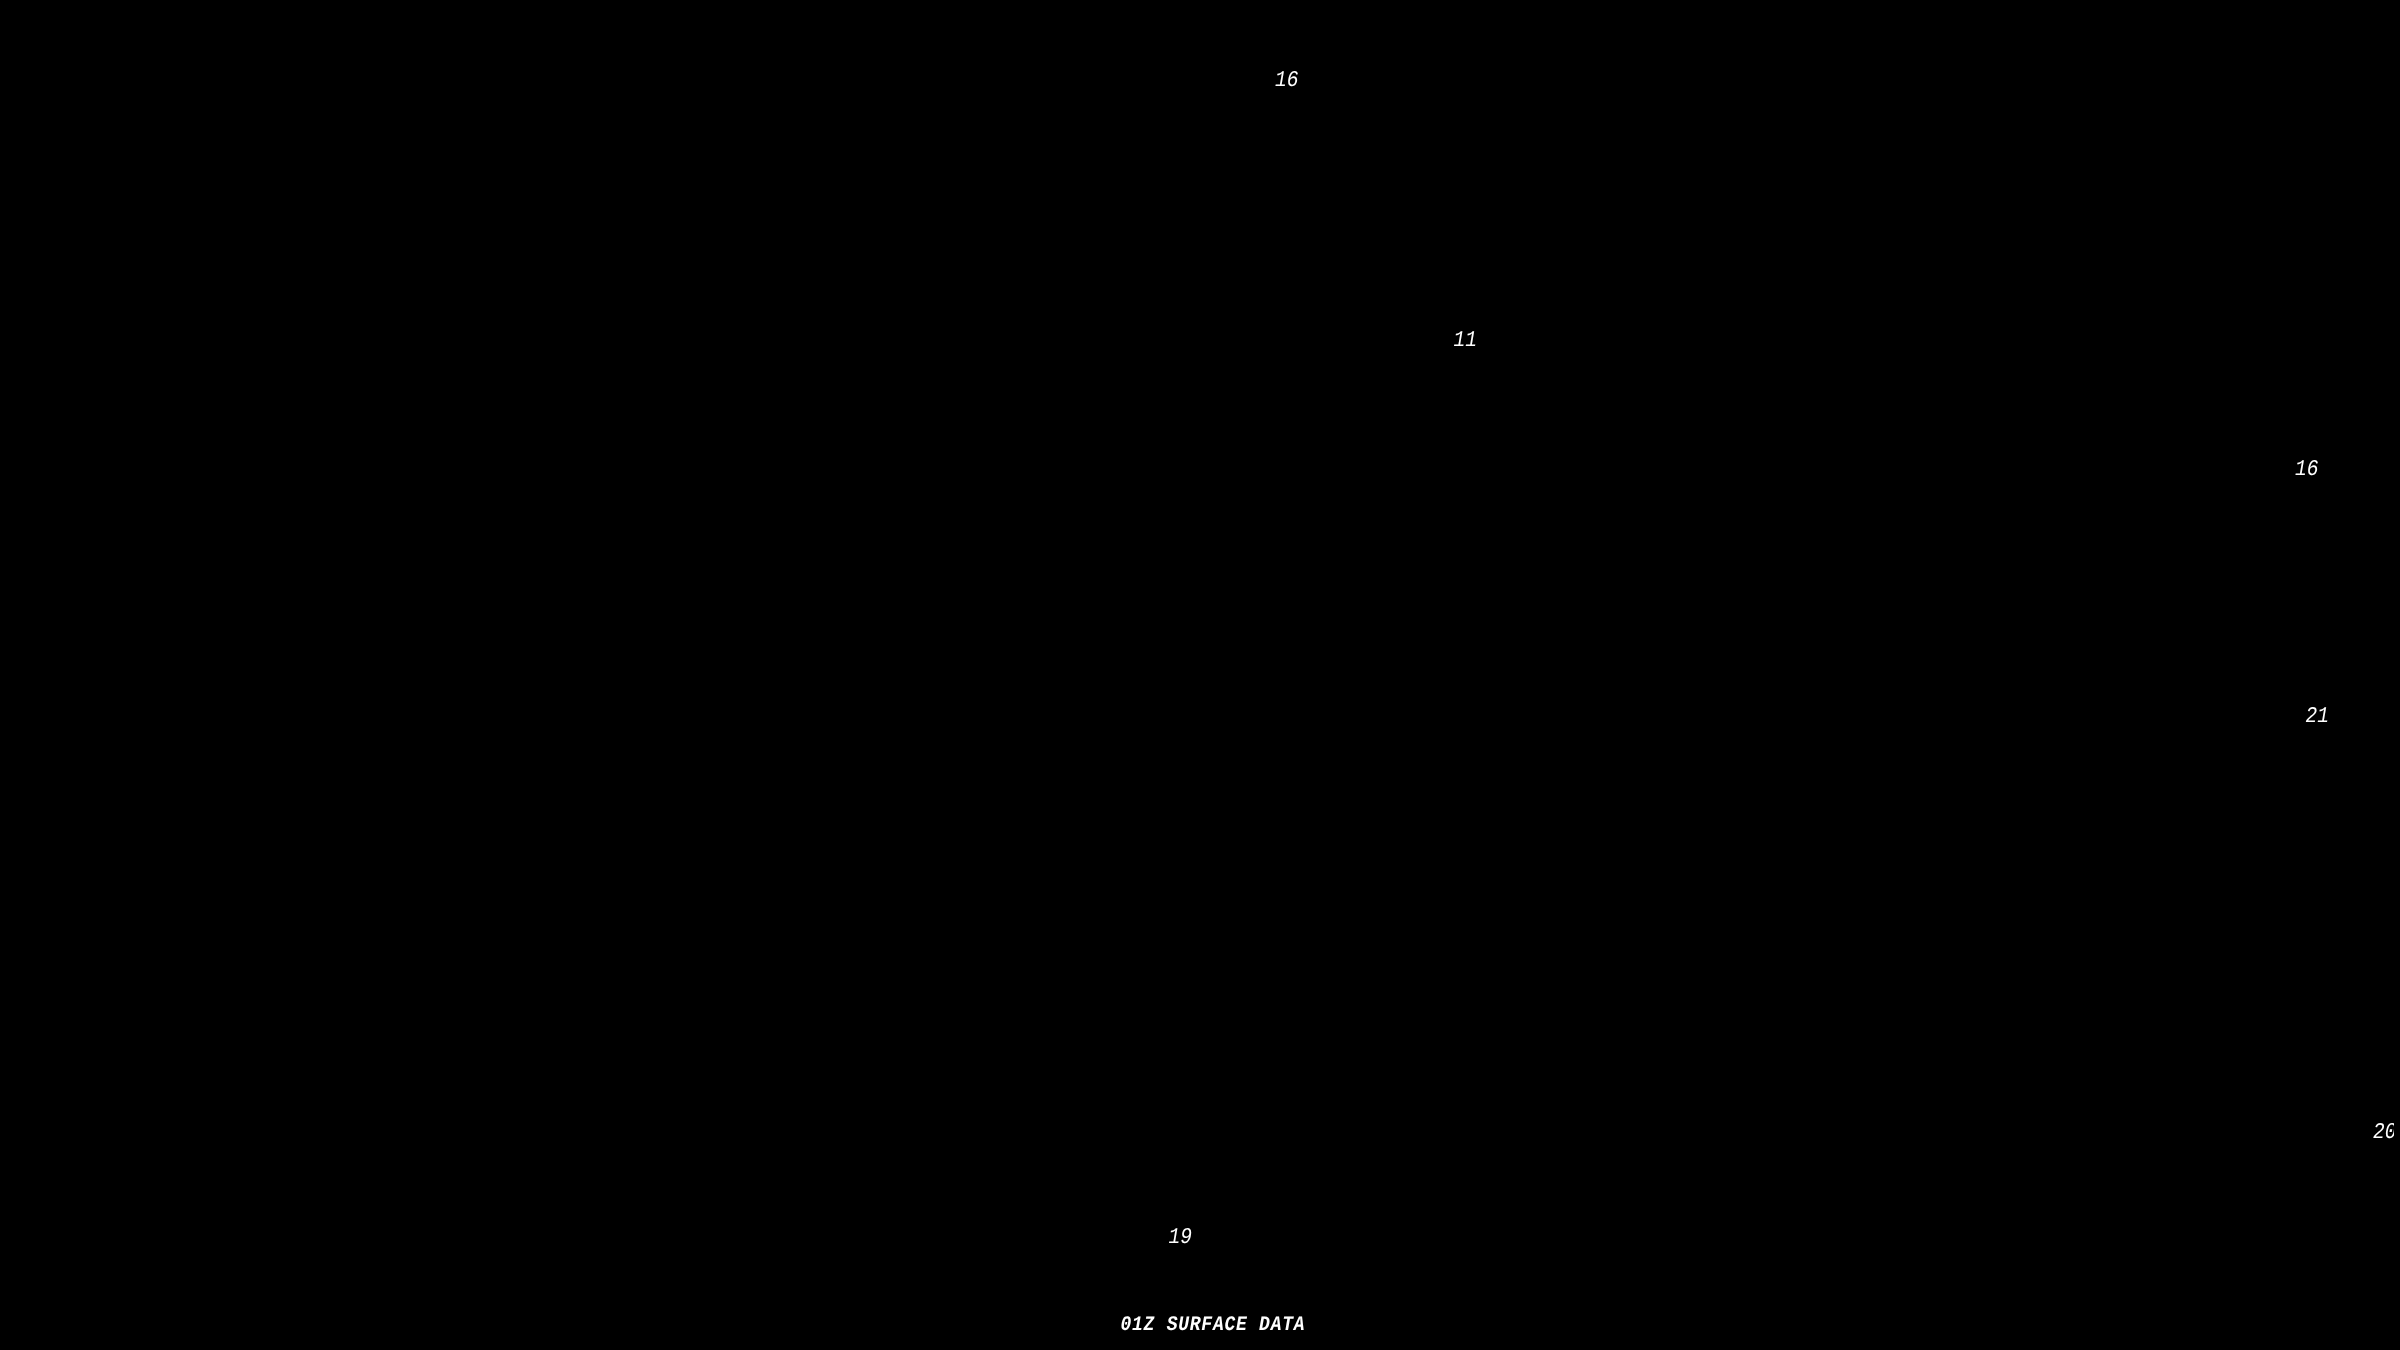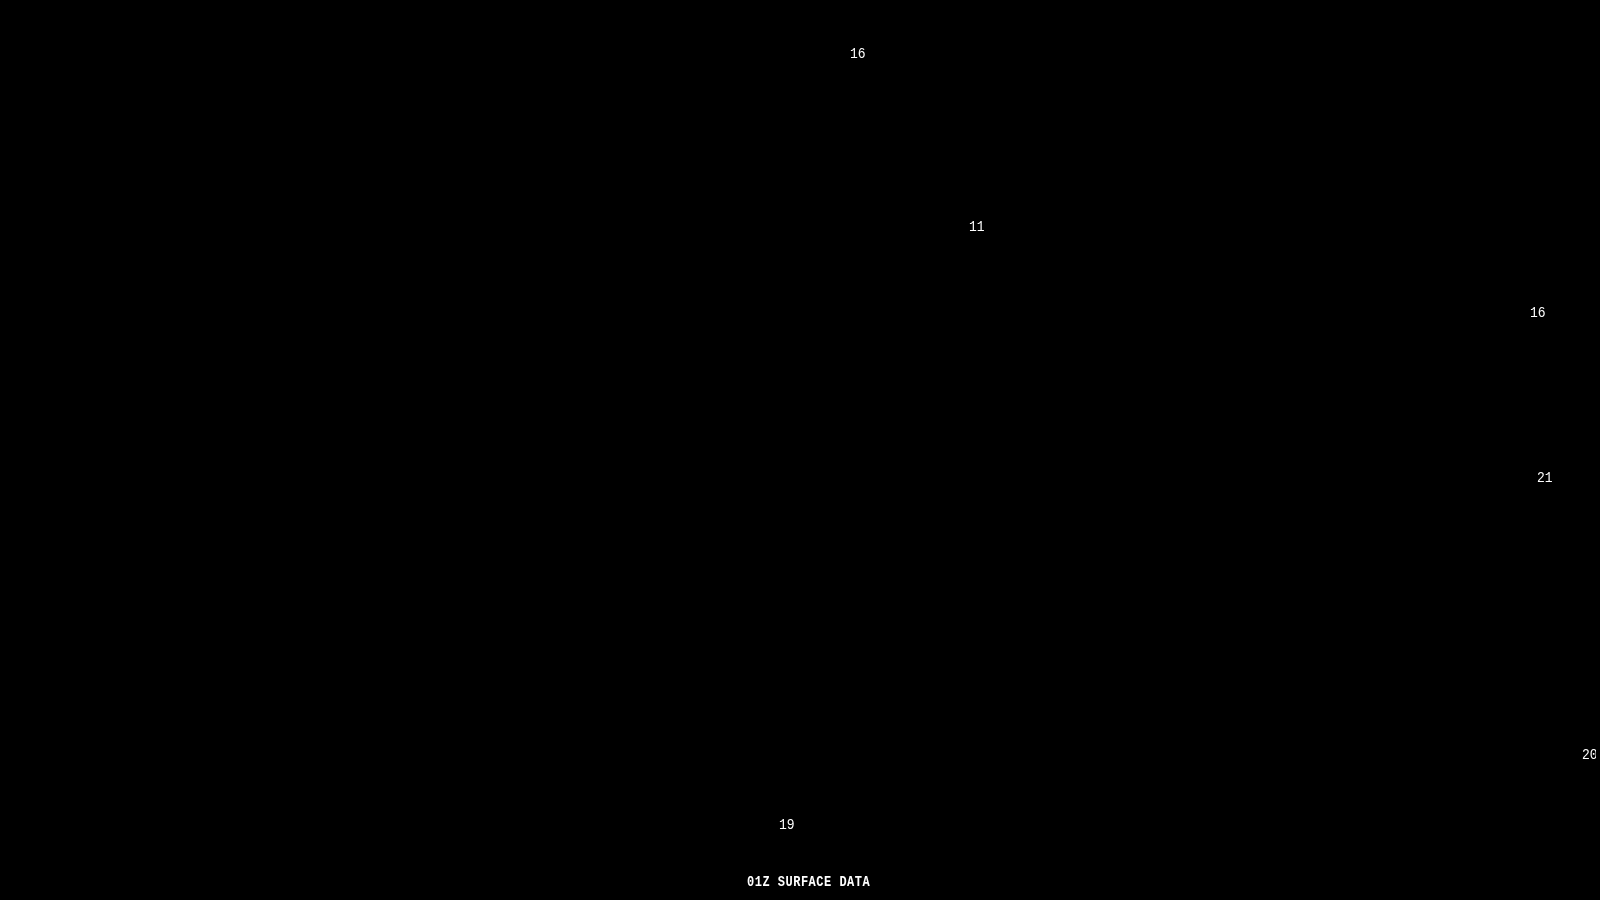--- a/index.html
+++ b/index.html
@@ -7,20 +7,21 @@
     padding: 0;
     background: #000000;
   }
   .screen {
     position: relative;
     width: 1596px;
     height: 900px;
     background: #000000;
     overflow: hidden;
     font-family: "Liberation Mono", "DejaVu Sans Mono", monospace;
+    font-style: italic;
   }
   .station-value {
     position: absolute;
     color: #ffffff;
     font-size: 13px;
     line-height: 13px;
     white-space: pre;
     transform: scaleY(1.15);
     transform-origin: top left;
   }

